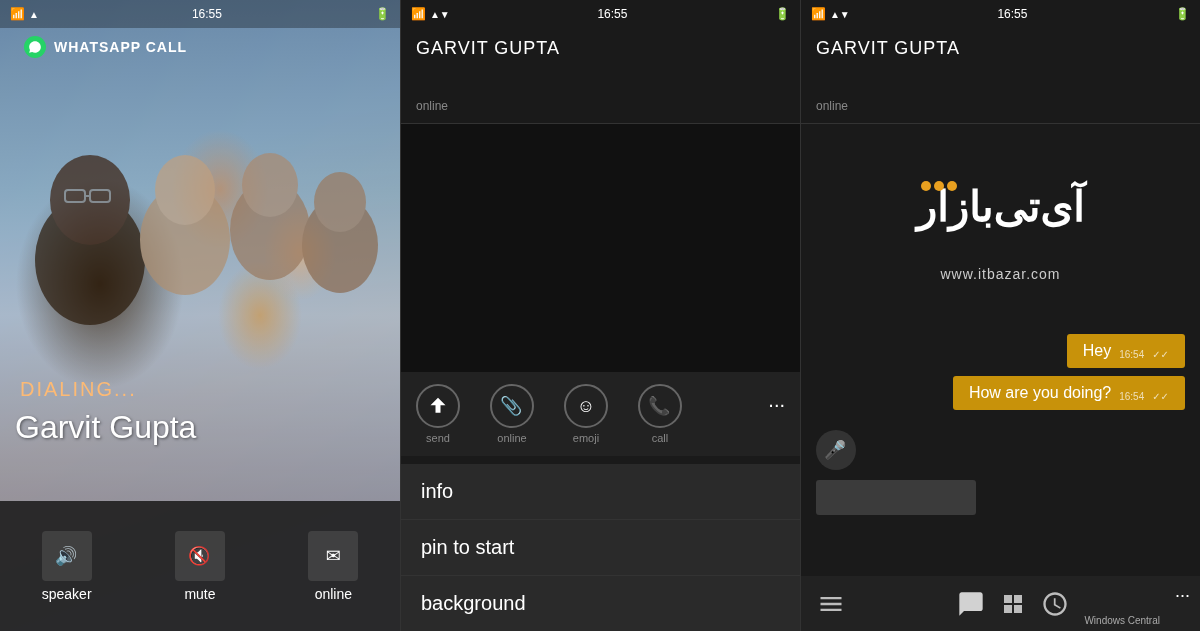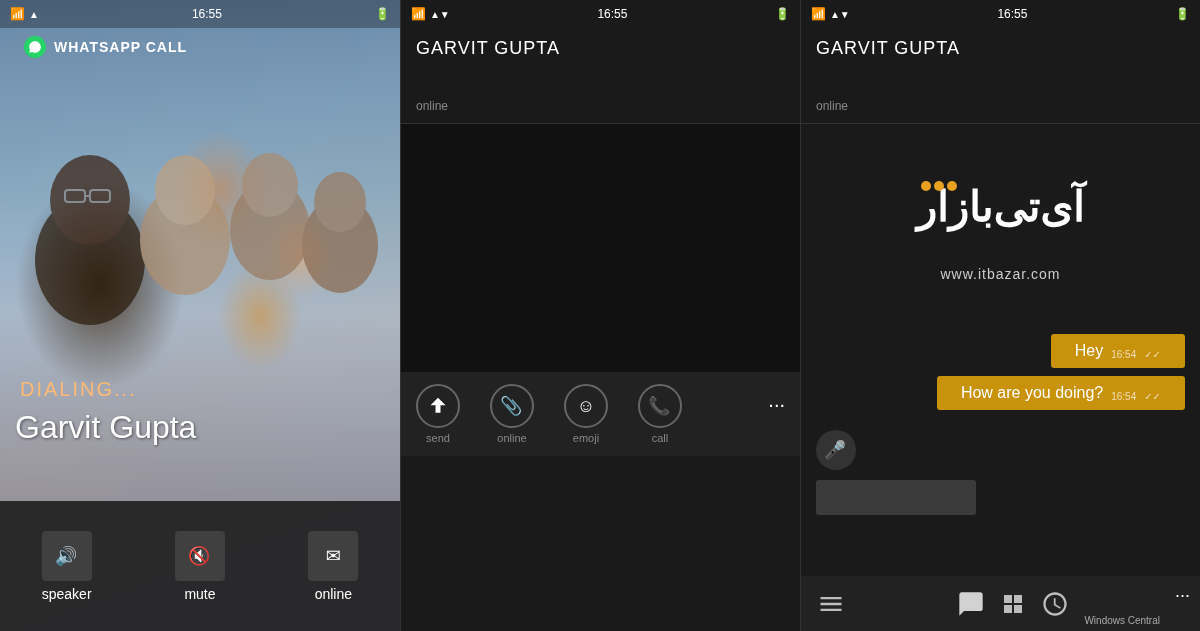--- a/index.html
+++ b/index.html
@@ -314,21 +314,21 @@
     }
 
     .messages-area {
       padding: 10px 15px;
       display: flex;
       flex-direction: column;
       gap: 8px;
     }
 
     .message-bubble {
-      padding: 8px 24px;
+      padding: 8px 16px;
       border-radius: 3px;
       max-width: 80%;
       display: flex;
       align-items: flex-end;
       gap: 8px;
       align-self: flex-end;
     }
 
     .message-bubble.sent {
       background: #c8920a;
@@ -512,20 +512,25 @@
         <span class="toolbar-icon-label">emoji</span>
       </div>
       <div class="toolbar-icon">
         <div class="toolbar-icon-circle">📞</div>
         <span class="toolbar-icon-label">call</span>
       </div>
     </div>
     <div class="toolbar-more">...</div>
   </div>
 
+  <div class="context-menu">
+    <div class="menu-item">info</div>
+    <div class="menu-item">pin to start</div>
+    <div class="menu-item">background</div>
+  </div>
 </div>
 
 <div class="screen3">
   <div class="screen3-status-bar">
     <div class="status-bar-left">
       <span>📶</span>
       <span style="font-size:10px">▲▼</span>
     </div>
     <div>16:55</div>
     <div>🔋</div>

